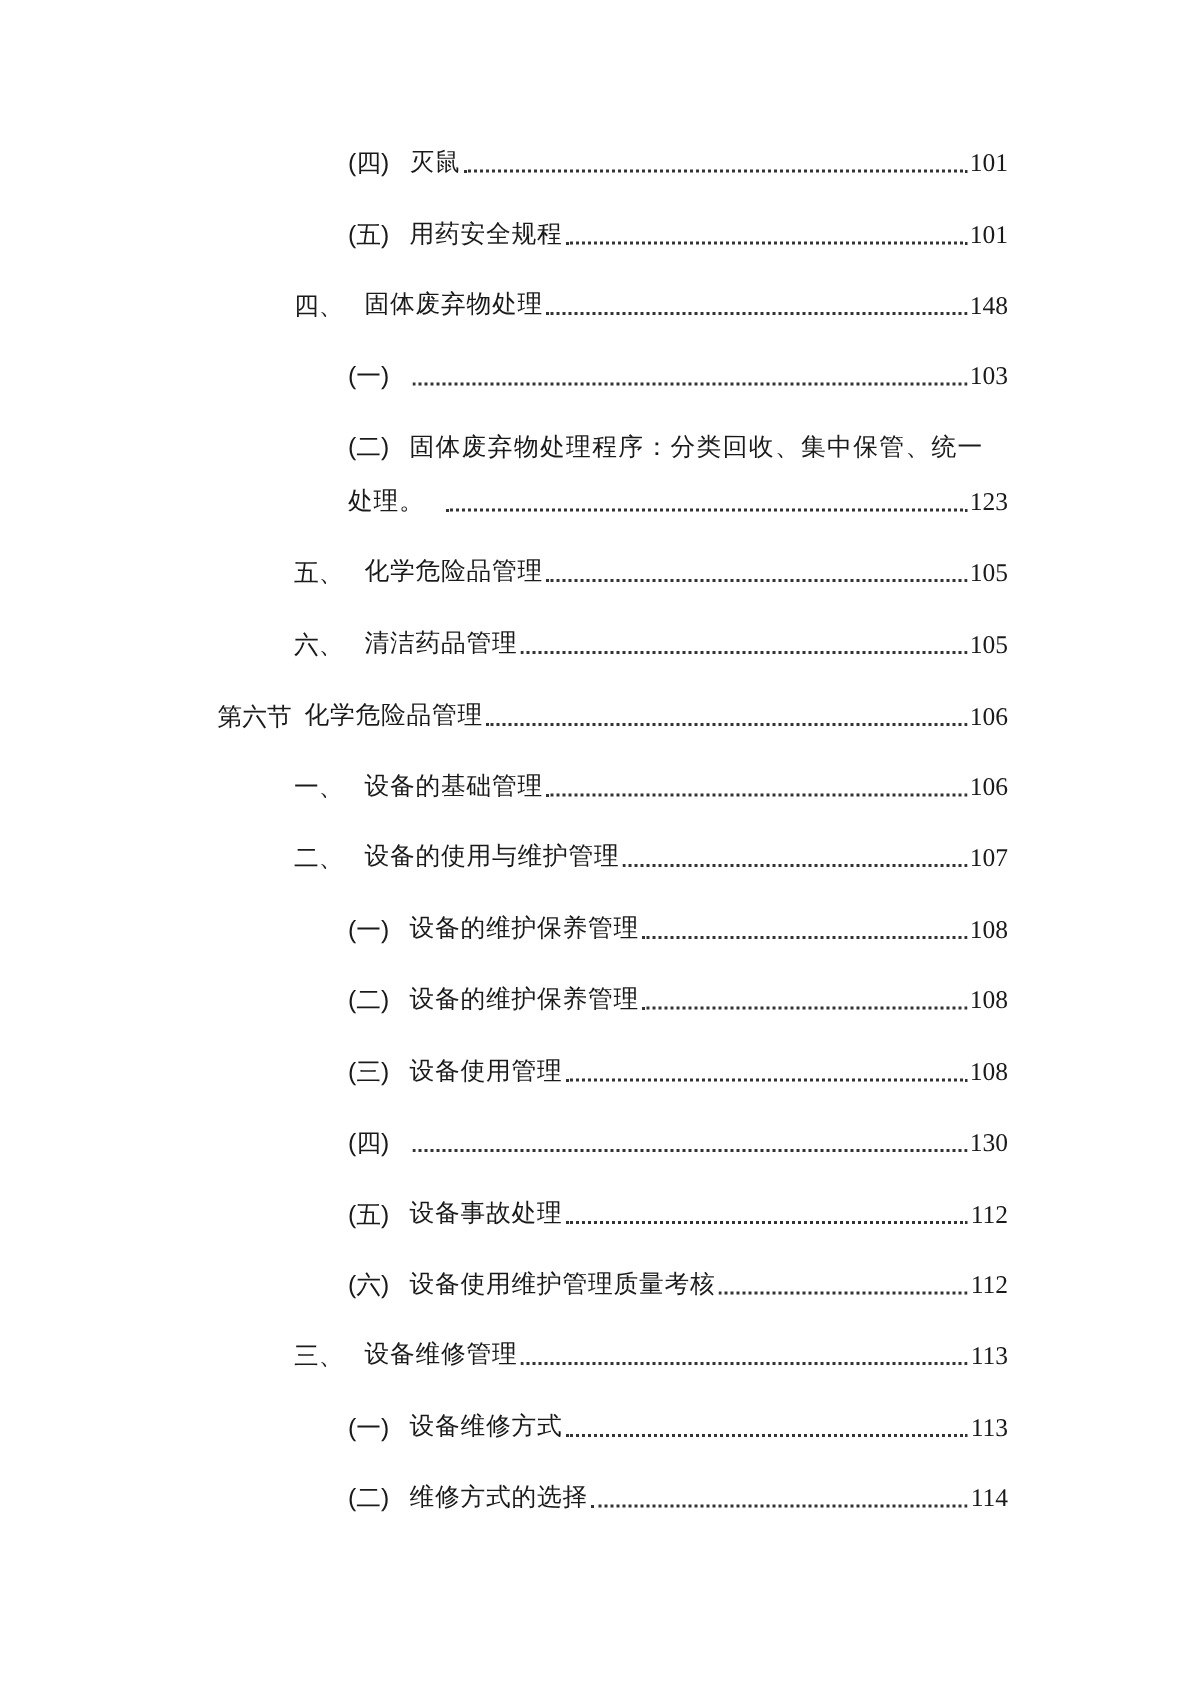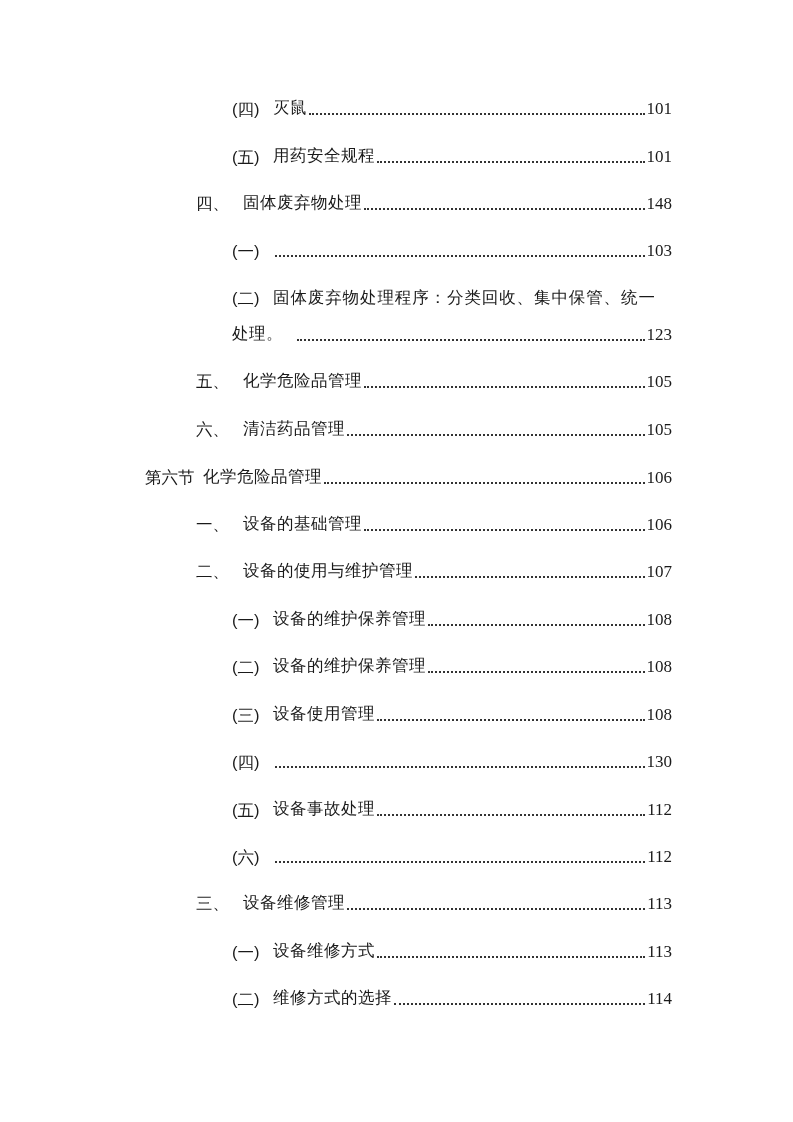--- a/index.html
+++ b/index.html
@@ -196,20 +196,21 @@
 
   <div class="toc-entry lvl3" style="top:798px">
     <span class="num lvl3-num">(五)</span>
     <span class="title">设备事故处理</span>
     <span class="dots"></span>
     <span class="page-no">112</span>
   </div>
 
   <div class="toc-entry lvl3" style="top:845px">
     <span class="num lvl3-num">(六)</span>
+    <span class="title">设备使用维护管理质量考核</span>
     <span class="dots"></span>
     <span class="page-no">112</span>
   </div>
 
   <div class="toc-entry lvl2" style="top:892px">
     <span class="num lvl2-num">三、</span>
     <span class="title">设备维修管理</span>
     <span class="dots"></span>
     <span class="page-no">113</span>
   </div>

